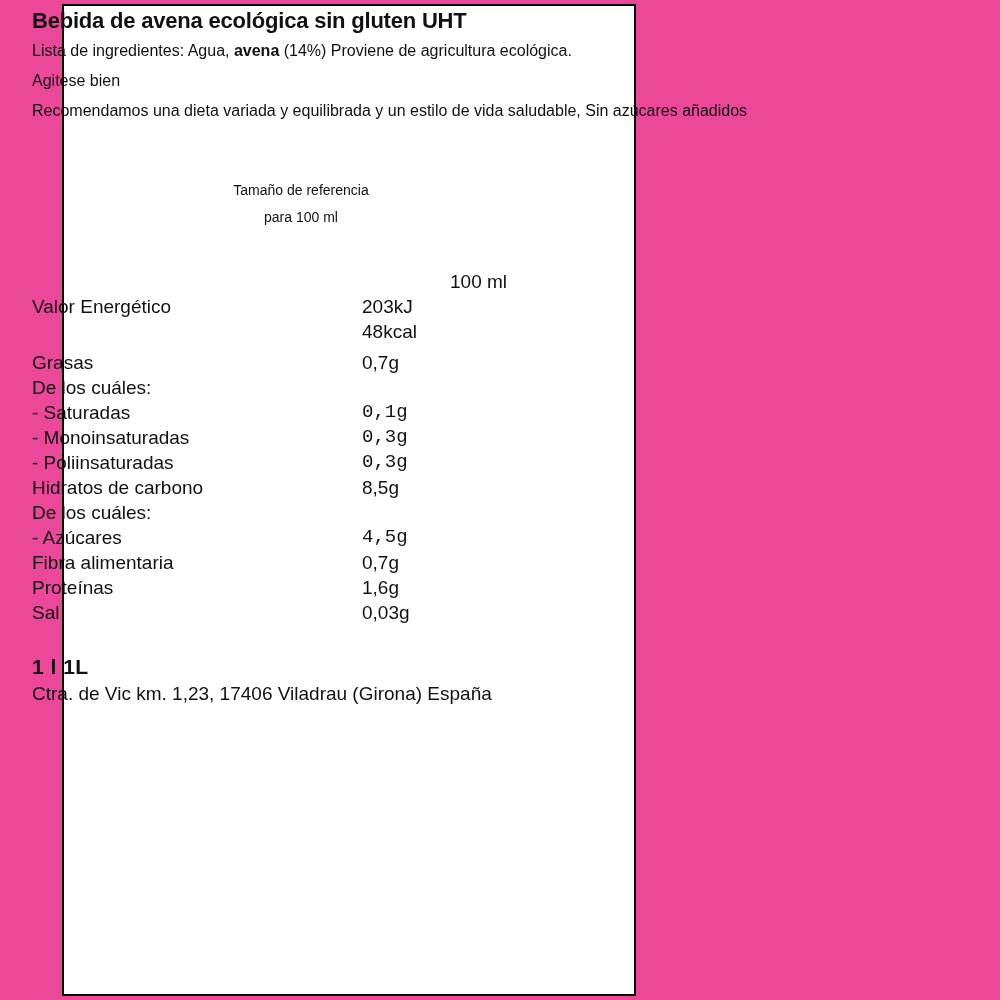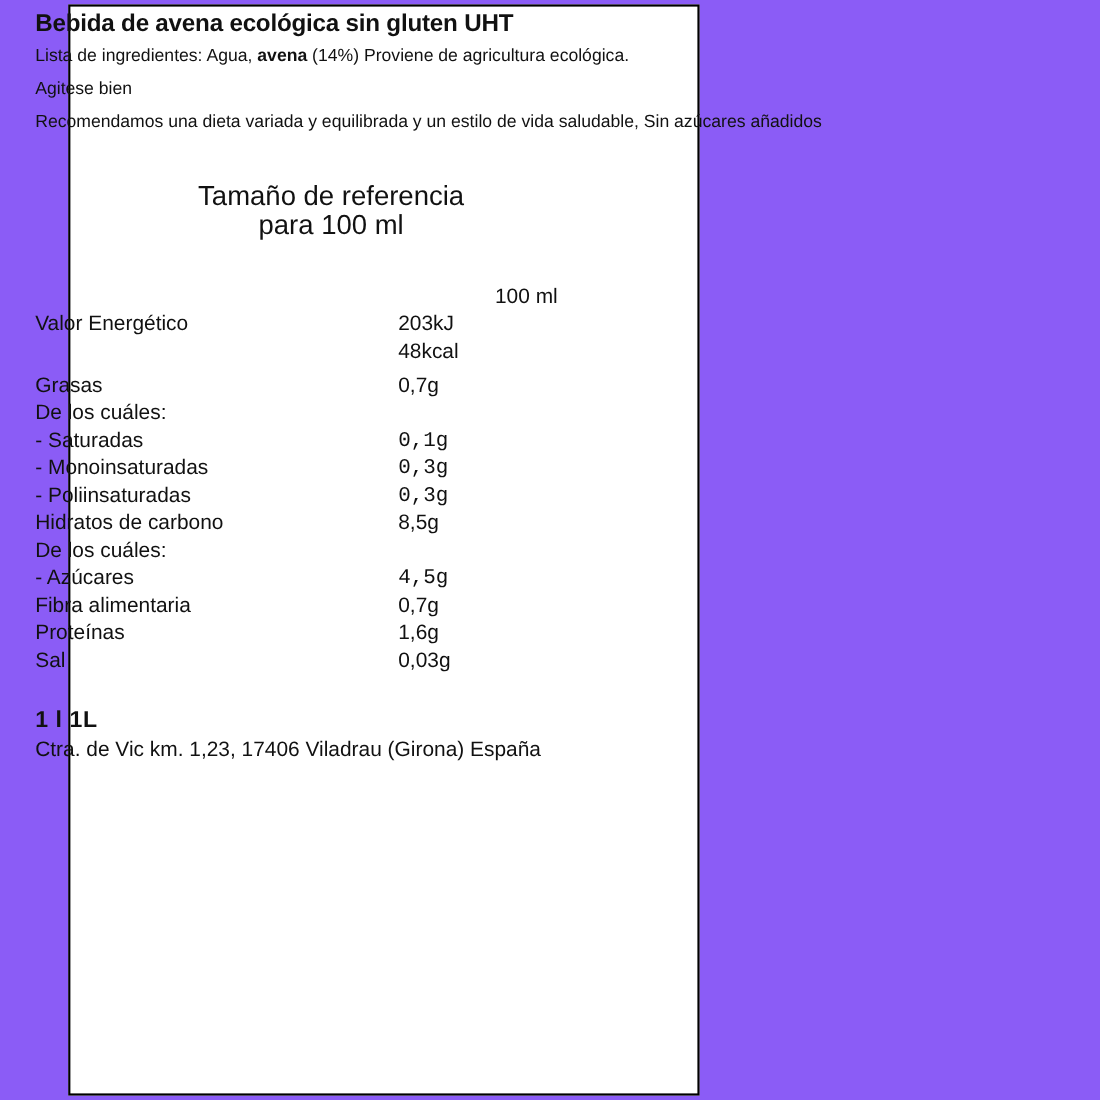--- a/index.html
+++ b/index.html
@@ -12,21 +12,21 @@
     height: 1000px;
     font-family: "Liberation Sans", sans-serif;
     color: #111111;
     overflow: hidden;
   }
   .label-page {
     position: relative;
     width: 1000px;
     height: 1000px;
     box-sizing: border-box;
-    background: #8b5cf6;
+    background: #ec4899;
   }
   .label-frame {
     position: absolute;
     left: 62px;
     top: 4px;
     width: 574px;
     height: 992px;
     border: 2px solid #000000;
     box-sizing: border-box;
     background: #ffffff;
@@ -57,24 +57,24 @@
   .para.shake {
     margin-top: 5px;
   }
   .para.advice {
     margin-top: 5px;
     max-width: 800px;
   }
   .bold-inline { font-weight: bold; }
 
   .ref-block {
-    margin-top: 42px;
+    margin-top: 54px;
     text-align: center;
     width: 538px;
-    font-size: 25px;
+    font-size: 14px;
     line-height: 27px;
   }
 
   .nutri-table {
     margin-top: 38px;
     width: 538px;
     border-collapse: collapse;
     font-size: 19px;
   }
   .nutri-table td {

